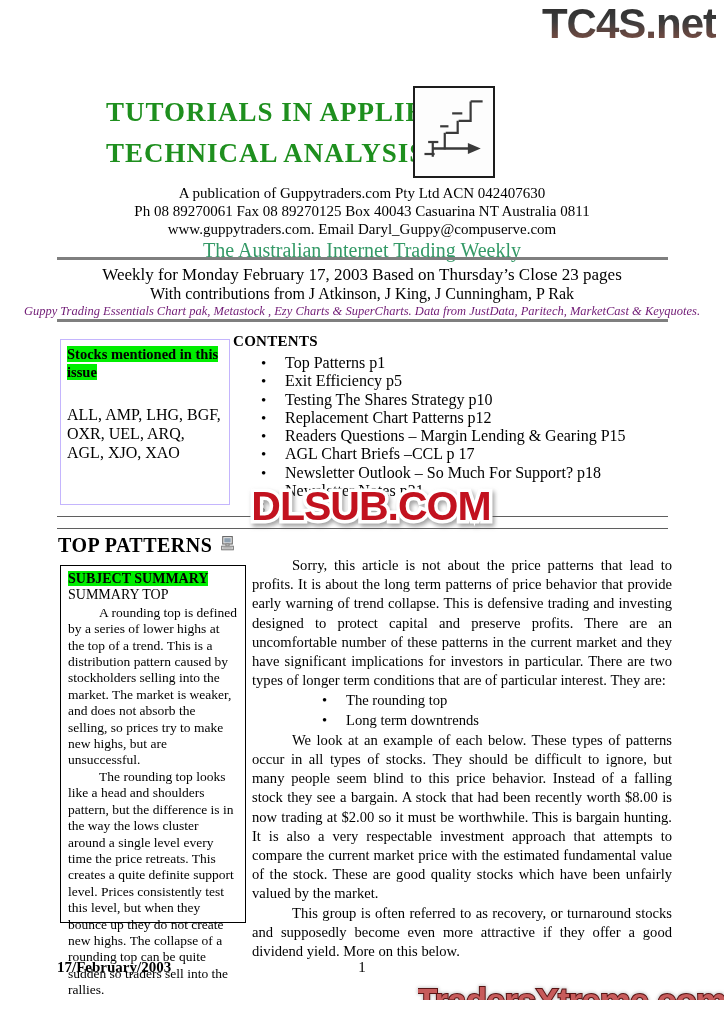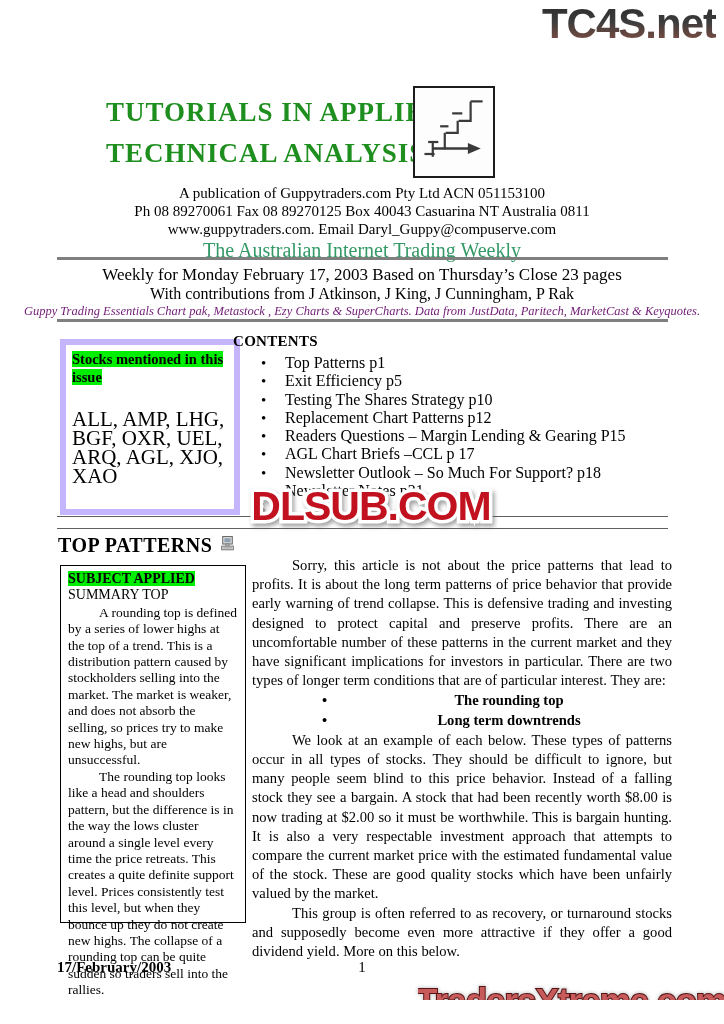--- a/index.html
+++ b/index.html
@@ -38,24 +38,24 @@
   #rule3 { top:516px; } #rule4 { top:528px; }
 
   .issue-info { position:absolute; left:0; top:265px; width:724px; text-align:center; }
   .issue-line1 { font-size:17px; line-height:19px; }
   .issue-line2 { font-size:16px; line-height:19px; }
   .issue-credits { font-size:12.5px; font-style:italic; color:#701a75; line-height:15px; margin-top:1px; }
 
   
   .stocks-box {
     position:absolute; left:60px; top:339px; width:156px; height:154px;
-    border:6px solid #c4b5fd; padding:5px 6px; font-size:14px; line-height:17px;
+    border:1px solid #c4b5fd; padding:5px 6px; font-size:14px; line-height:17px;
   }
   .stocks-heading { background:#00ee00; font-weight:bold; font-size:14.5px; line-height:18px; }
-  .stocks-list { margin-top:24px; font-size:21px; line-height:19px; }
+  .stocks-list { margin-top:24px; font-size:16px; line-height:19px; }
   .stocks-note { color:#ee0000; font-size:13.8px; line-height:17.5px; margin-top:1px; }
 
   
   .contents { position:absolute; left:233px; top:333px; width:440px; }
   .contents-heading { font-weight:bold; font-size:15px; margin-bottom:4px; letter-spacing:0.3px; }
   .contents-item { position:relative; padding-left:52px; font-size:16px; line-height:18.3px; }
   .contents-item::before { content:"•"; position:absolute; left:28px; font-size:15px; }
   .partial-row { position:relative; height:18px; font-size:15px; }
   .frag-s { position:absolute; left:24px; top:0; }
   .frag-p { position:absolute; left:122px; top:0; }
@@ -77,21 +77,21 @@
   }
   .summary-heading { background:#00ee00; font-weight:bold; font-size:14px; }
   .summary-sub { font-size:14px; margin-bottom:1px; }
   .summary-para { margin:0; text-indent:2.3em; }
 
   .article {
     position:absolute; left:252px; top:556px; width:420px;
     font-size:14.6px; line-height:19.2px; text-align:justify;
   }
   .article p { margin:0; text-indent:40px; }
-  .article-bullets { margin:1px 0; text-align:center;font-weight:bold; }
+  .article-bullets { margin:1px 0; text-align:left; }
   .article-bullet { position:relative; padding-left:94px; }
   .article-bullet::before { content:"•"; position:absolute; left:70px; }
 
   .footer-date { position:absolute; left:57px; top:959px; font-weight:bold; font-size:15px; }
   .footer-page { position:absolute; left:0; top:959px; width:724px; text-align:center; font-size:15px; }
 
   .icon { display:inline-block; vertical-align:-2px; }
 </style>
 </head>
 <body>
@@ -119,21 +119,21 @@
           <path d="M16 57 v16"></path>
           <path d="M7 70 h11"></path>
           <path d="M16 64 h40" stroke-width="2.8"></path>
         </g>
         <path d="M54 58 l14 6 -14 6 z" fill="#3a3a3a"></path>
       </svg>
     </span>
   </div>
 
   <div class="pub-info">
-    <div>A publication of Guppytraders.com Pty Ltd ACN 051153100</div>
+    <div>A publication of Guppytraders.com Pty Ltd ACN 042407630</div>
     <div>Ph 08 89270061  Fax 08 89270125  Box 40043 Casuarina NT Australia  0811</div>
     <div>www.guppytraders.com.   Email  Daryl_Guppy@compuserve.com</div>
     <div class="pub-sub">The Australian Internet Trading Weekly</div>
   </div>
 
   <div class="rule-thick" id="rule1"></div>
 
   <div class="issue-info">
     <div class="issue-line1">Weekly for Monday February 17, 2003 Based on Thursday’s Close 23 pages</div>
     <div class="issue-line2">With contributions from  J Atkinson, J King, J Cunningham,  P Rak</div>
@@ -179,21 +179,21 @@
         <rect x="3.5" y="0.5" width="9" height="7" fill="#e6e6e6" stroke="#666"></rect>
         <rect x="5" y="2" width="6" height="4" fill="#8fa0b0"></rect>
         <rect x="6.5" y="7.5" width="3" height="2" fill="#cfcfcf" stroke="#666" stroke-width="0.6"></rect>
         <rect x="2.5" y="9.5" width="11" height="3.5" fill="#d8d8d8" stroke="#666" stroke-width="0.8"></rect>
         <line x1="4" y1="11.2" x2="12" y2="11.2" stroke="#888" stroke-width="0.7"></line>
       </svg>
     </span>
   </div>
 
   <div class="summary-box">
-    <span class="summary-heading">SUBJECT APPLIED</span>
+    <span class="summary-heading">SUBJECT SUMMARY</span>
     <div class="summary-sub">SUMMARY TOP</div>
     <p class="summary-para">A rounding top is defined by a series of lower highs at the top of a trend. This is a distribution pattern caused by stockholders selling into the market. The market is weaker, and does not absorb the selling, so prices try to make new highs, but are unsuccessful.</p>
     <p class="summary-para">The rounding top looks like a head and shoulders pattern, but the difference is in the way the lows cluster around a single level every time the price retreats. This creates a quite definite support level. Prices consistently test this level, but when they bounce up they do not create new highs. The collapse of a rounding top can be quite sudden so traders sell into the rallies.</p>
   </div>
 
   <div class="article">
     <p>Sorry, this article is not about the price patterns that lead to profits. It is about the long term patterns of price behavior that provide early warning of trend collapse. This is defensive trading and investing designed to protect capital and preserve profits. There are an uncomfortable number of these patterns in the current market and they have significant implications for investors in particular. There are two types of longer term conditions that are of particular interest. They are:</p>
     <div class="article-bullets">
       <div class="article-bullet">The rounding top</div>
       <div class="article-bullet">Long term downtrends</div>

